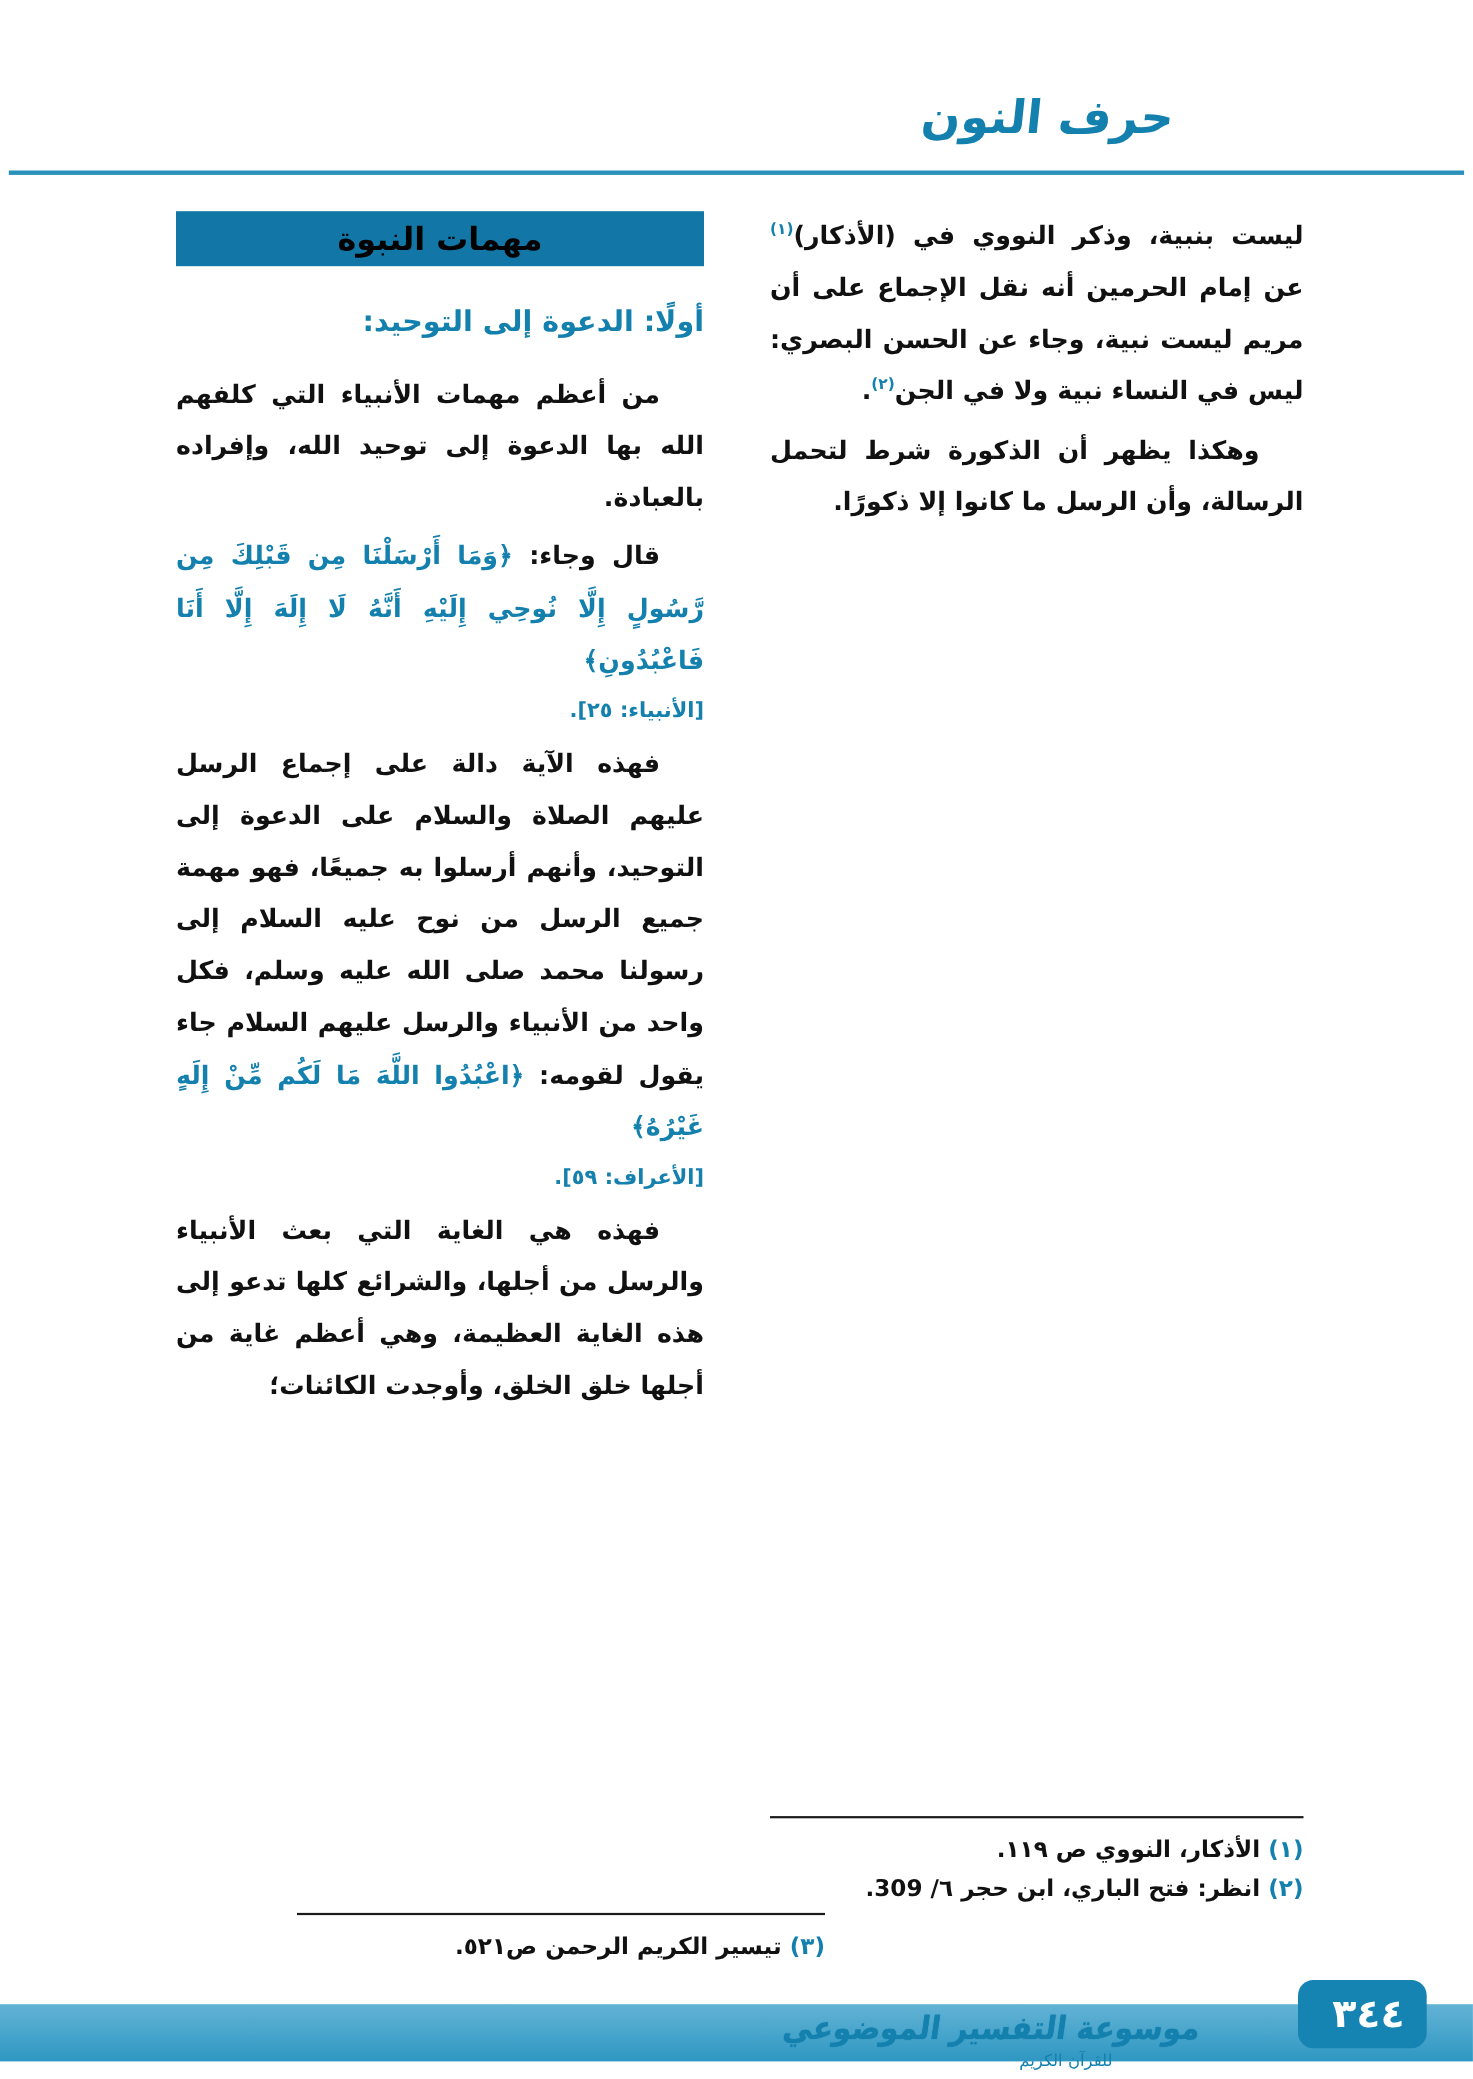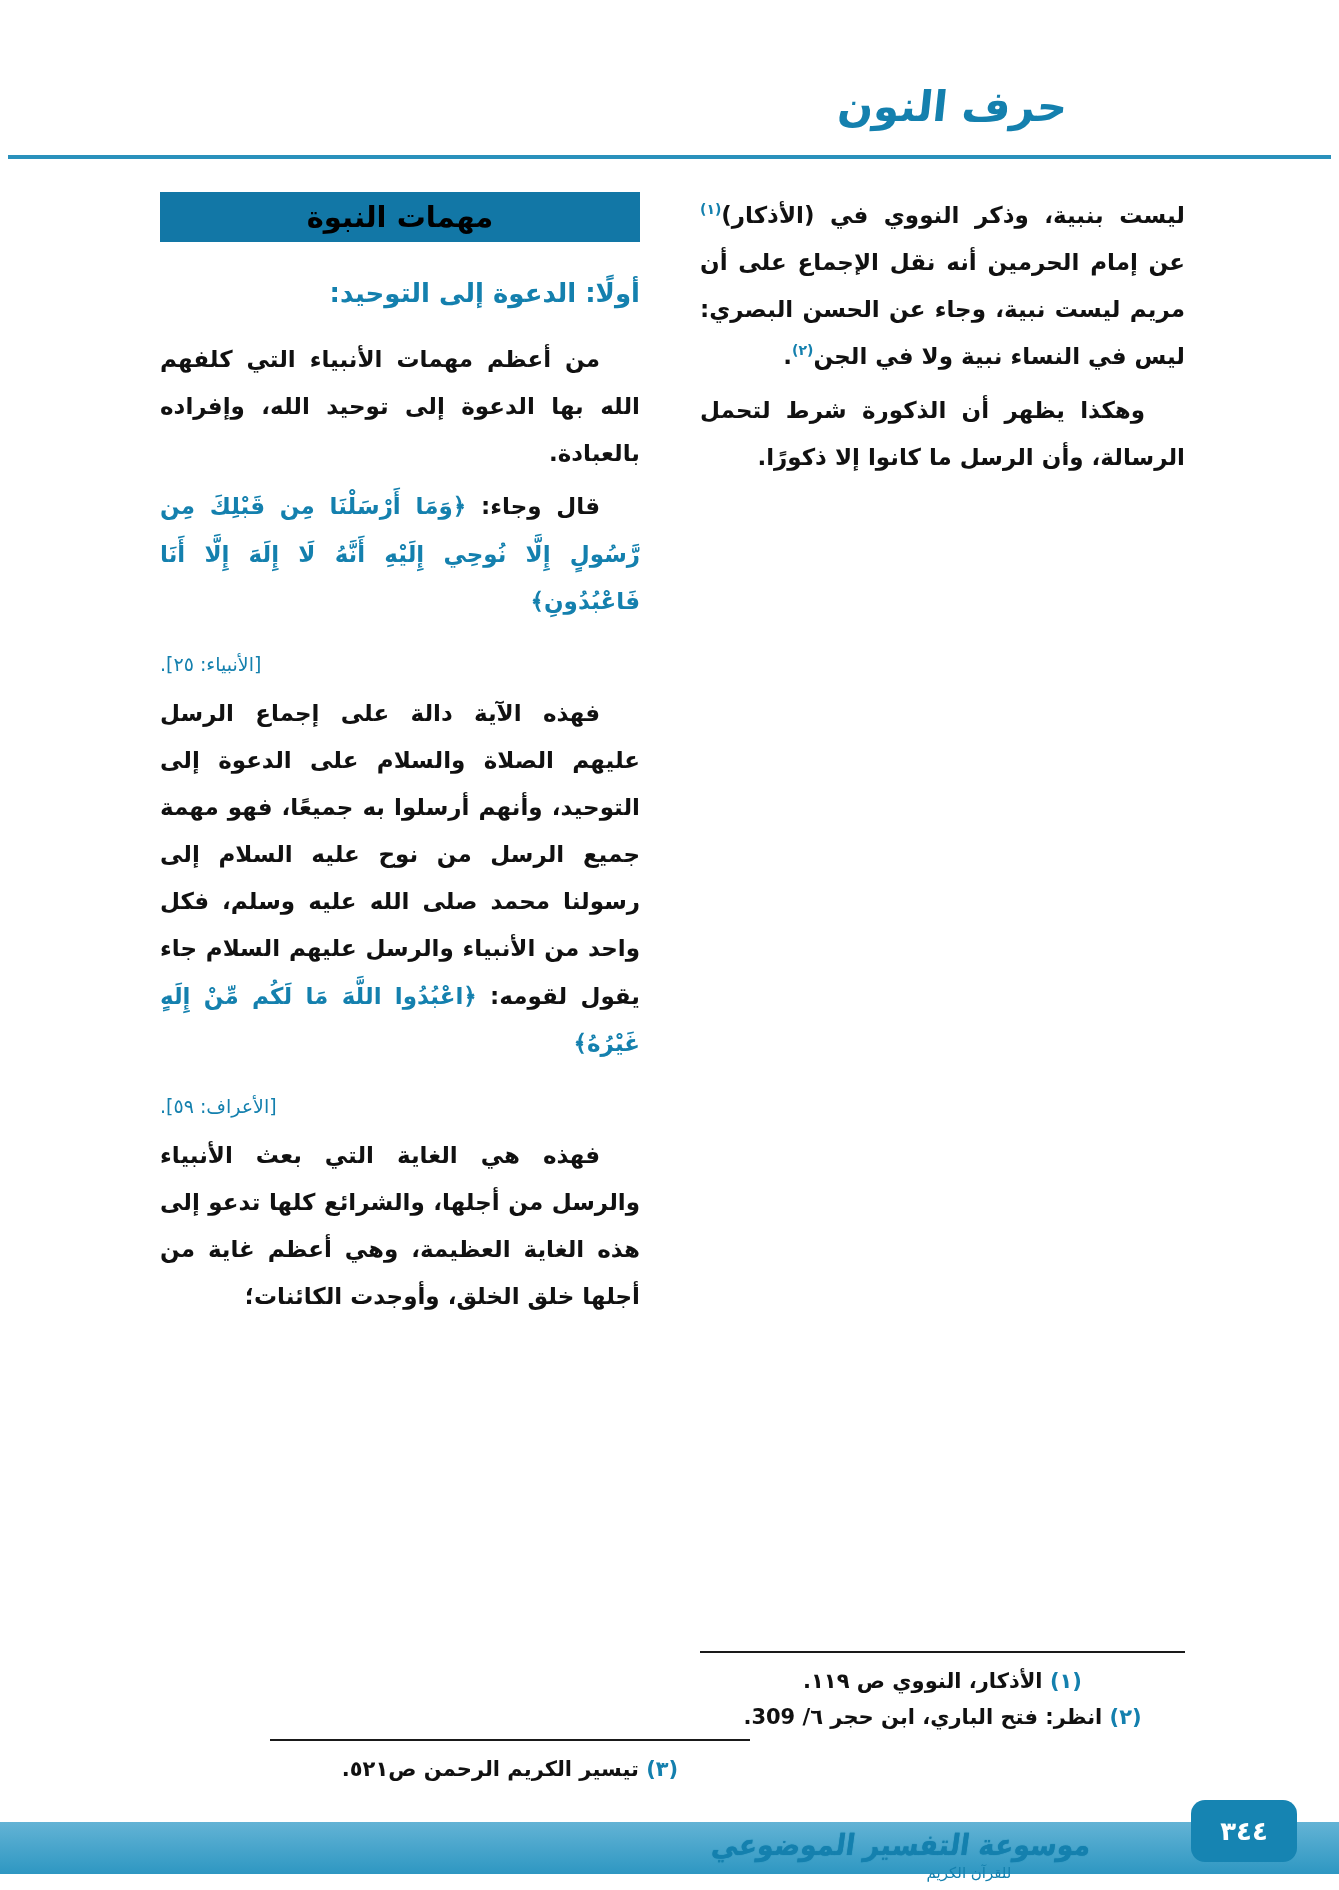--- a/index.html
+++ b/index.html
@@ -55,45 +55,45 @@
   }
 
   .subheading {
     color:#1480ae; font-size:26px; font-weight:bold;
     margin:10px 0 28px 0;
   }
 
   .quran { color:#1480ae; font-weight:bold; }
   .verse-ref {
     display:block; color:#1480ae;
-    font-size:19px; font-weight:normal;
-    text-align:left; text-indent:0; margin-top:20px;
+    font-size:19px; font-weight:bold;
+    text-align:right; text-indent:0; margin-top:2px;
   }
 
   
   .footnote-block { margin-top:auto; }
   .footnote-block.shifted { position:relative; right:-110px; }
   .footnote-rule { height:2px; background:#1a1a1a; margin-bottom:12px; }
   .footnote {
     font-size:21px; font-weight:bold; color:#111;
-    line-height:1.55; margin:0 0 4px 0; text-align:center;
+    line-height:1.55; margin:0 0 4px 0; text-align:right;
   }
   .fn-marker { color:#1480ae; }
 
   
   .footer-bar {
     position:absolute; left:0; right:0; bottom:16px; height:52px;
     background:linear-gradient(180deg, #63b3d5 0%, #2e97c2 100%);
   }
   .page-badge {
     position:absolute; right:42px; bottom:28px;
     width:106px; height:62px;
     background:#1684b2; border-radius:14px;
-    color:#ffffff; font-size:26px; font-weight:bold;
-    display:flex; align-items:center; justify-content:center;
+    color:#ffffff; font-size:36px; font-weight:bold;
+    display:flex; align-items:center; justify-content:center;padding-left:11px;
   }
   .footer-logo {
     position:absolute; right:248px; bottom:8px; width:244px;
     text-align:center; color:#1480ae;
   }
   .logo-line1 {
     font-size:27px; font-weight:bold;
     transform:skewX(-8deg) scaleY(1.08);
     text-shadow:0 0 1px #1480ae;
     white-space:nowrap;

